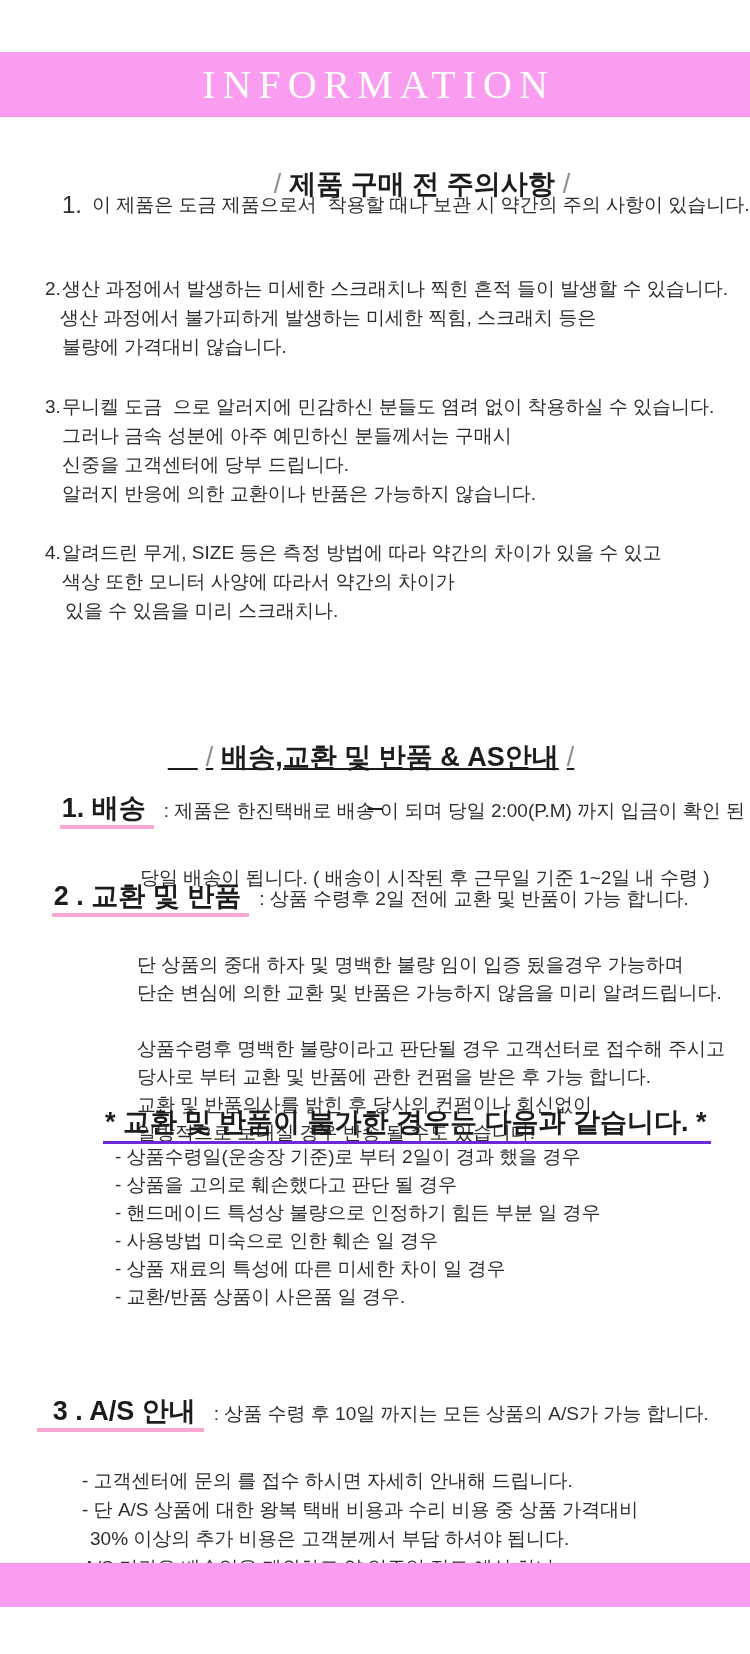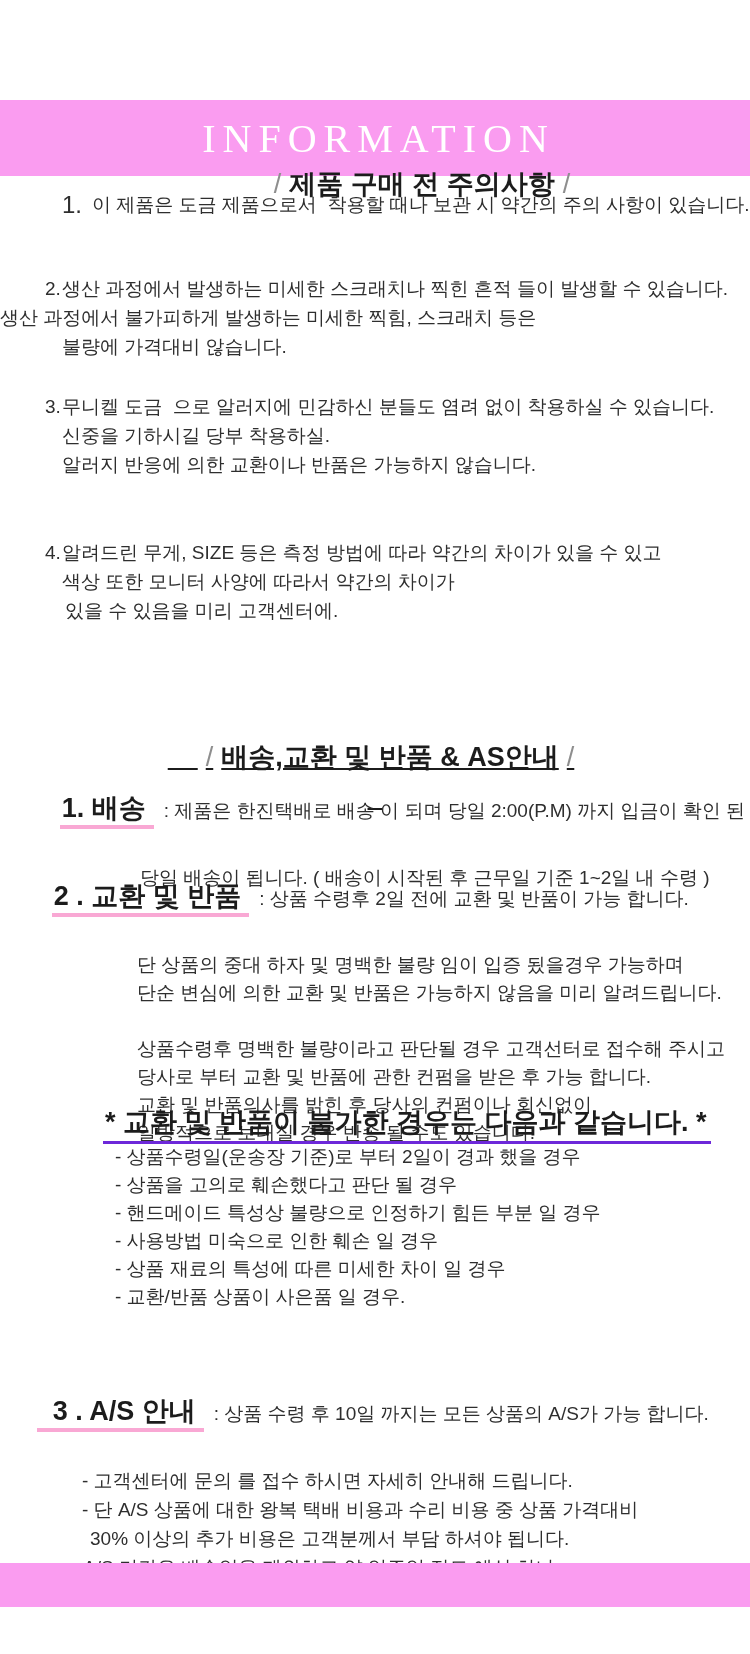--- a/index.html
+++ b/index.html
@@ -1,35 +1,35 @@
 <!DOCTYPE html>
 <html lang="ko"><head>
 <meta charset="utf-8">
 <style>
   html,body{margin:0;padding:0;background:#ffffff;}
   .page{
     position:relative;width:750px;height:1654px;margin:0 auto;background:#ffffff;
     font-family:"Liberation Sans","DejaVu Sans",sans-serif;color:#2e2e2e;overflow:hidden;
   }
   .band{position:absolute;left:0;width:750px;background:#fa9cf0;}
-  .band-top{top:52px;height:76px;display:flex;align-items:center;justify-content:center;margin-top:48px;}
+  .band-top{top:52px;height:65px;display:flex;align-items:center;justify-content:center;}
   .band-bottom{top:1563px;height:44px;}
   .band-title{
     font-family:"Liberation Serif","DejaVu Serif",serif;
     font-size:40px;color:#ffffff;letter-spacing:7px;font-weight:400;
     text-indent:7px;
   }
   .block{position:absolute;left:0;width:750px;}
   .h-center{text-align:center;font-size:27px;font-weight:700;color:#1c1c1c;line-height:40px;white-space:pre;}
   .h-center .slash{color:#8e8e8e;font-weight:400;padding:0 8px;}
   .line{line-height:29px;font-size:19px;white-space:pre;}
   .item{position:absolute;width:750px;}
   .item .num{position:absolute;top:0;left:45px;line-height:29px;font-size:19px;}
   .item-1 .num{left:62px;font-size:24px;line-height:29px;}
-  .ml60{} .ml62{margin-left:62px;} .ml65{margin-left:65px;}
+  .ml60{margin-left:60px;} .ml62{margin-left:62px;} .ml65{margin-left:65px;}
   .ml67{margin-left:67px;} .ml92{margin-left:92px;}
   .sec-row{line-height:34px;white-space:pre;}
   .sec-title{
     display:inline-block;font-size:27px;font-weight:700;color:#1c1c1c;
     border-bottom:4px solid #f9a8d4;padding:0 8px 1px 2px;white-space:pre;line-height:32px;
   }
   .sec-lead{font-size:19px;margin-left:10px;white-space:pre;}
   .sec-shipping{padding-left:33px;}
   .sec-shipping .cont .line{margin-left:107px;}
   .sec-exchange{padding-left:25px;}
@@ -73,31 +73,32 @@
       <div class="line ml62">생산 과정에서 발생하는 미세한 스크래치나 찍힌 흔적 들이 발생할 수 있습니다.</div>
       <div class="line ml60">생산 과정에서 불가피하게 발생하는 미세한 찍힘, 스크래치 등은</div>
       <div class="line ml62">불량에 가격대비 않습니다.</div>
     </div>
   </div>
 
   <div class="item" style="top:392px;">
     <span class="num">3.</span>
     <div class="lines">
       <div class="line ml62">무니켈 도금  으로 알러지에 민감하신 분들도 염려 없이 착용하실 수 있습니다.</div>
-      <div class="line ml62">신중을 기하시길 당부 착용하실.</div>
+      <div class="line ml62">그러나 금속 성분에 아주 예민하신 분들께서는 구매시</div>
+      <div class="line ml62">신중을 고객센터에 당부 드립니다.</div>
       <div class="line ml62">알러지 반응에 의한 교환이나 반품은 가능하지 않습니다.</div>
     </div>
   </div>
 
   <div class="item" style="top:538px;">
     <span class="num">4.</span>
     <div class="lines">
       <div class="line ml62">알려드린 무게, SIZE 등은 측정 방법에 따라 약간의 차이가 있을 수 있고</div>
       <div class="line ml62">색상 또한 모니터 사양에 따라서 약간의 차이가</div>
-      <div class="line ml65">있을 수 있음을 미리 고객센터에.</div>
+      <div class="line ml65">있을 수 있음을 미리 스크래치나.</div>
     </div>
   </div>
 
   <div class="block h-center" style="top:697px;text-decoration:underline;">
     <span class="slash">/</span><span>배송,교환 및 반품 &amp; AS안내</span><span class="slash">/</span>
   </div>
 
   <div class="block sec-shipping" style="top:758px;">
     <div class="sec-row">
       <span class="sec-title">1. 배송</span><span class="sec-lead">: 제품은 한진택배로 배송 이 되며 당일 2:00(P.M) 까지 입금이 확인 된 경우</span>

